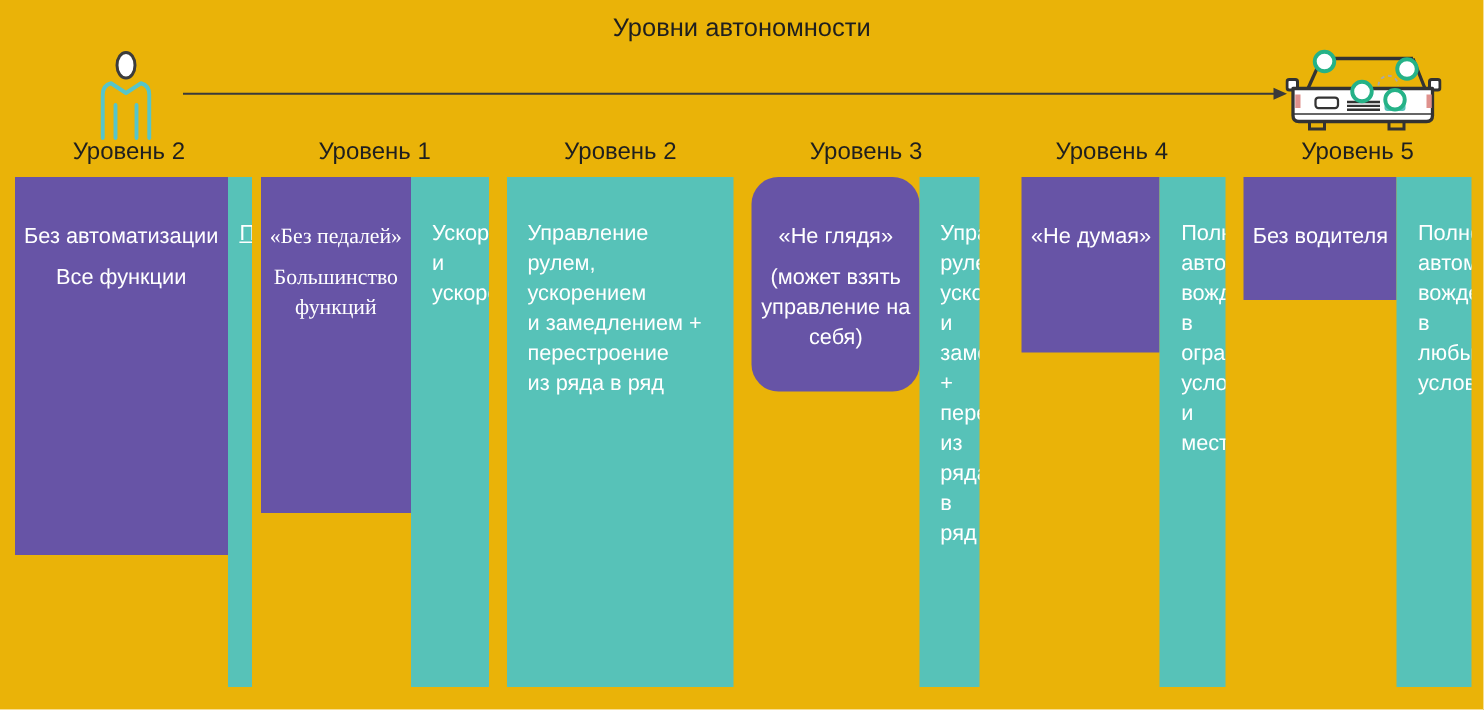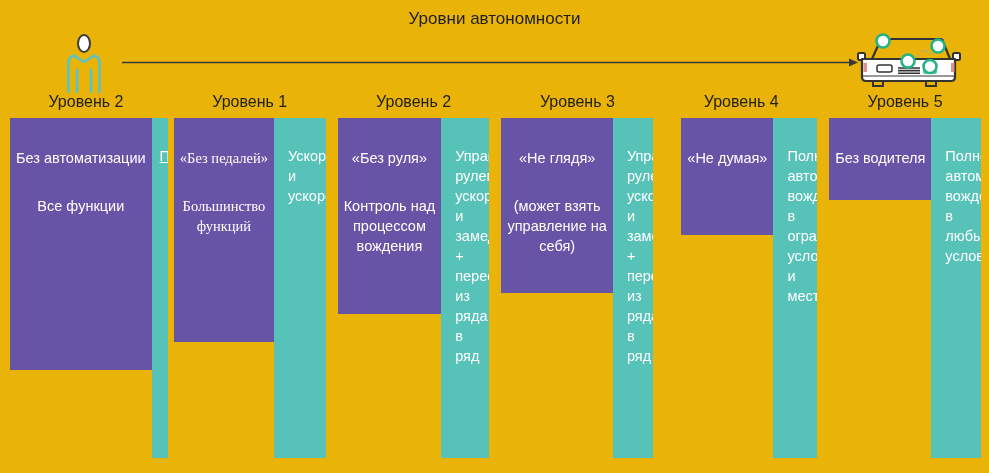--- a/index.html
+++ b/index.html
@@ -25,21 +25,21 @@
     height:20px; margin-bottom:6px; text-align:center;
     font-size:16px; line-height:20px; color:var(--text_dark);
   }
   .bar { height:340px; display:flex; }
   .bar-top {
     background:var(--purple); color:var(--text_light);
     text-align:center; padding:30px 6px 0; box-sizing:border-box;
     font-size:14.5px; line-height:20px; overflow:hidden; flex:0 0 auto;
   }
   .bar-top p { margin:0; white-space:pre-line; }
-  .bar-top p + p { margin-top:28px; }
+  .bar-top p + p { margin-top:7px; }
   .bar-bottom {
     background:var(--teal); color:var(--text_light); flex:1 1 auto;
     text-align:left; padding:28px 8px 0 14px; box-sizing:border-box;
     font-size:14.5px; line-height:20px; overflow:hidden;
   }
   .bar-bottom.center { text-align:center; padding-left:8px;text-decoration:underline; }
   .bar-bottom p { margin:0; white-space:pre-line; }
   p:empty { display:none; }
 
   
@@ -129,40 +129,34 @@
         <div class="bar-bottom">
           <p>Ускорение
 и ускорением</p>
         </div>
       </div>
     </div>
 
     <div class="col">
       <div class="col-label">Уровень 2</div>
       <div class="bar">
-        <div class="bar-top" style="height: 196px;">
-          <p>«Без руля»</p>
-          <p>Контроль над
-процессом
-вождения</p>
-        </div>
         <div class="bar-bottom">
           <p>Управление рулем,
 ускорением
 и замедлением +
 перестроение
 из ряда в ряд</p>
         </div>
       </div>
     </div>
 
     <div class="col">
       <div class="col-label">Уровень 3</div>
       <div class="bar">
-        <div class="bar-top" style="height: 175px;">
+        <div class="bar-top" style="height: 143px; border-radius: 18px;">
           <p>«Не глядя»</p>
           <p>(может взять
 управление на
 себя)</p>
         </div>
         <div class="bar-bottom">
           <p>Управление рулем,
 ускорением
 и замедлением +
 перестроение

